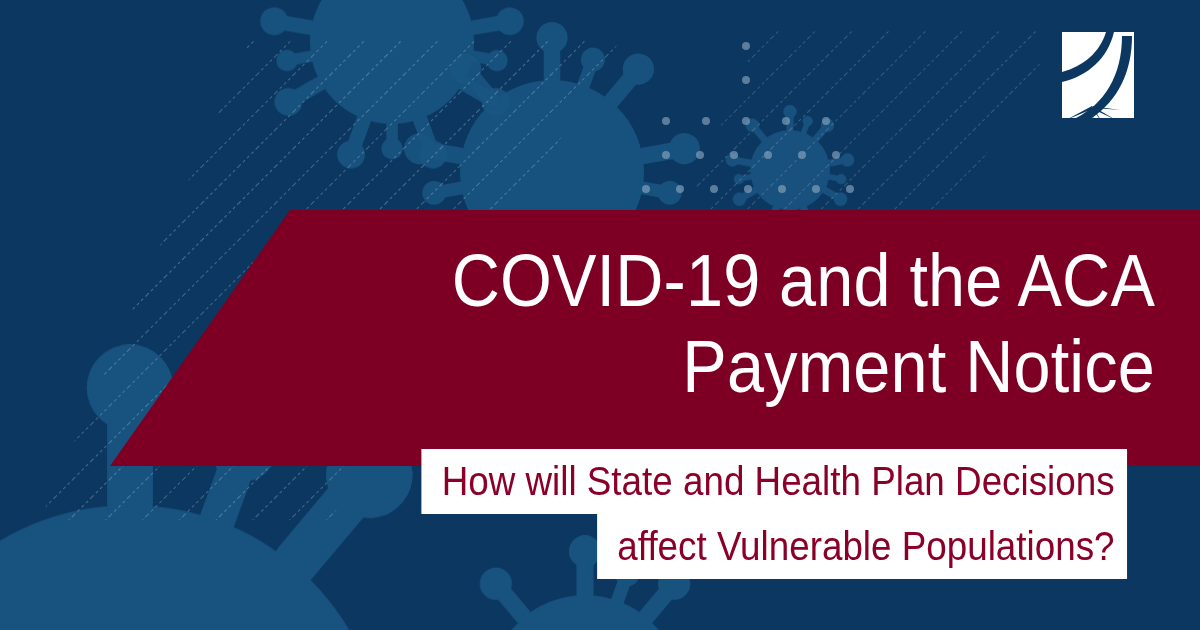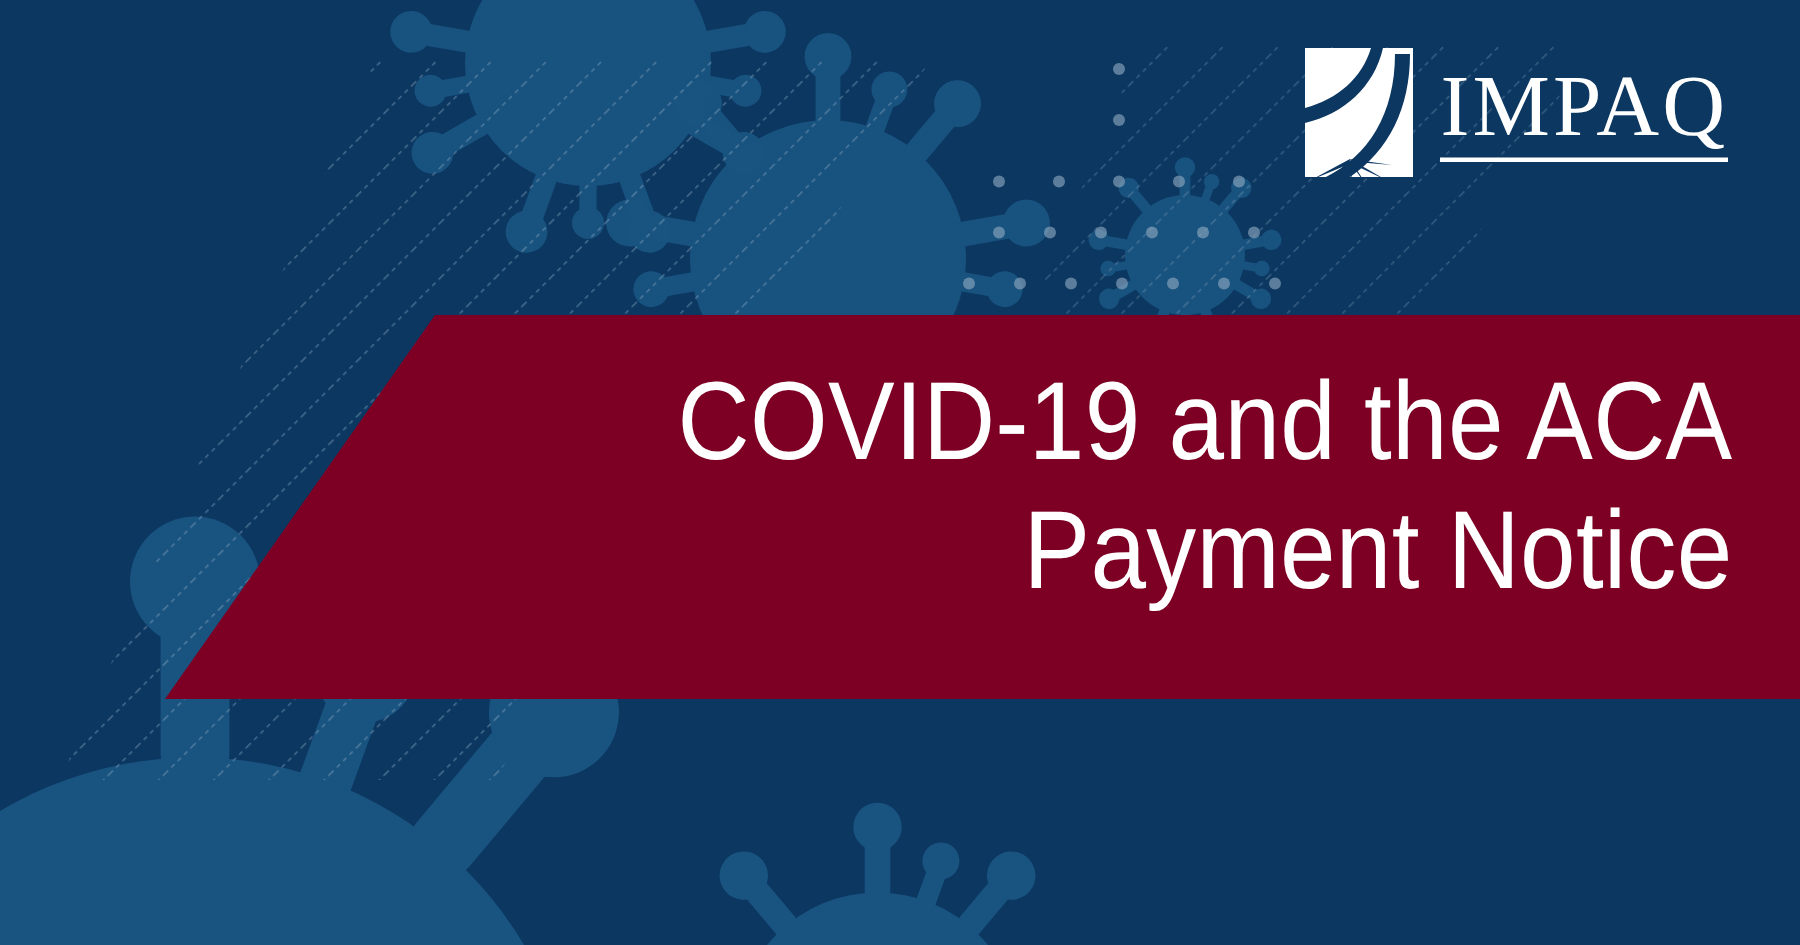--- a/index.html
+++ b/index.html
@@ -261,37 +261,44 @@
 
   <div id="red-banner">
     <div class="shape"></div>
   </div>
 
   <div id="title-block">
     <span class="tline">COVID-19 and the ACA</span>
     <span class="tline">Payment Notice</span>
   </div>
 
+  <div id="subtitle-block">
+    <span class="row">
+      <span class="sline first">How will State and Health Plan Decisions</span>
+    </span>
+    <span class="row">
+      <span class="sline">affect Vulnerable Populations?</span>
+    </span>
+  </div>
 
   <div id="logo">
     <span class="mark">
       <svg viewBox="0 0 72 86" width="72" height="86" xmlns="http://www.w3.org/2000/svg">
         <rect x="0" y="0" width="72" height="86" fill="#ffffff"></rect>
         <path d="M52 0 C 46 26, 26 44, 0 50 L 0 40 C 22 34, 38 20, 44 0 Z" fill="#0b3761"></path>
         <path d="M60 4 C 60 44, 42 72, 14 86 L 30 86 C 56 68, 70 40, 70 4 Z" fill="#0b3761"></path>
         <g fill="#0b3761" transform="translate(30,74)">
           <path d="M0 0 L -26 14 L -2 4 Z"></path>
           <path d="M0 0 L -20 22 L -1 5 Z"></path>
           <path d="M0 0 L -9 26 L 0 6 Z"></path>
           <path d="M0 0 L 2 26 L 1 6 Z"></path>
           <path d="M0 0 L 14 22 L 2 5 Z"></path>
           <path d="M0 0 L 24 14 L 3 4 Z"></path>
           <path d="M0 0 L 28 4 L 4 2 Z"></path>
         </g>
       </svg>
     </span>
     <span class="word">
-      <span class="letters">IMPAQ</span>
       <span class="rule"></span>
     </span>
   </div>
 
 </div>
 
 </body></html>

